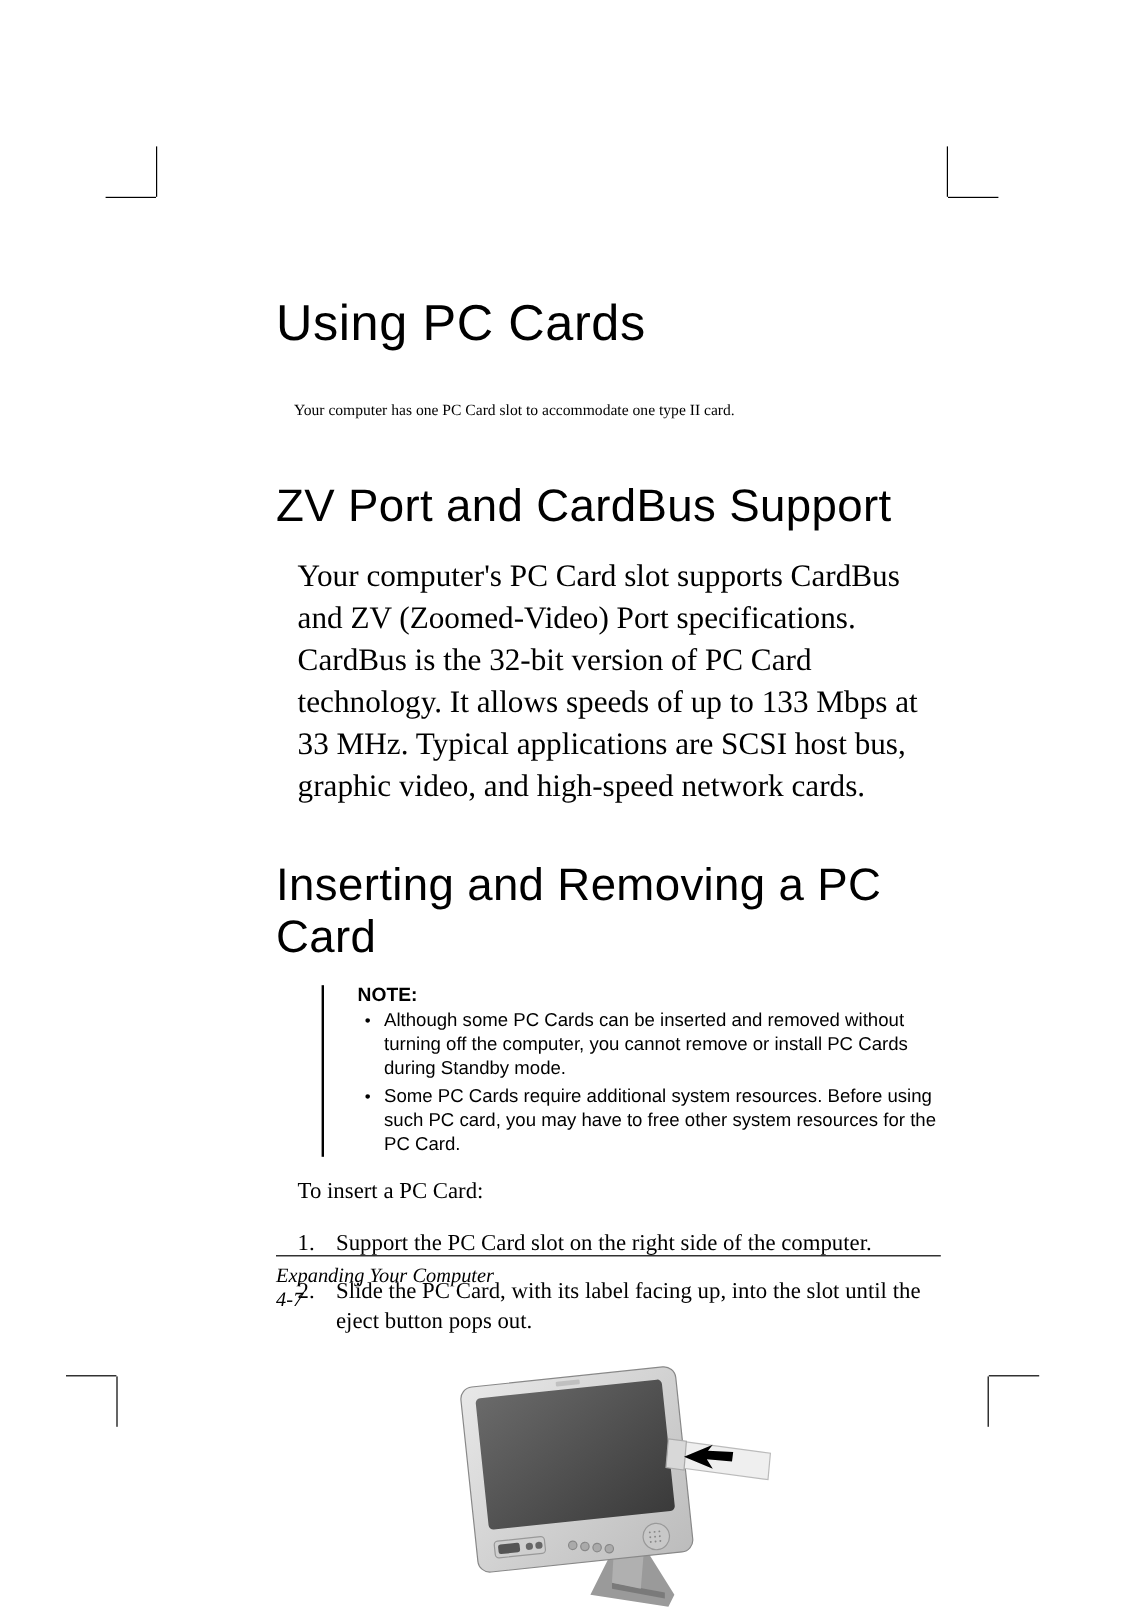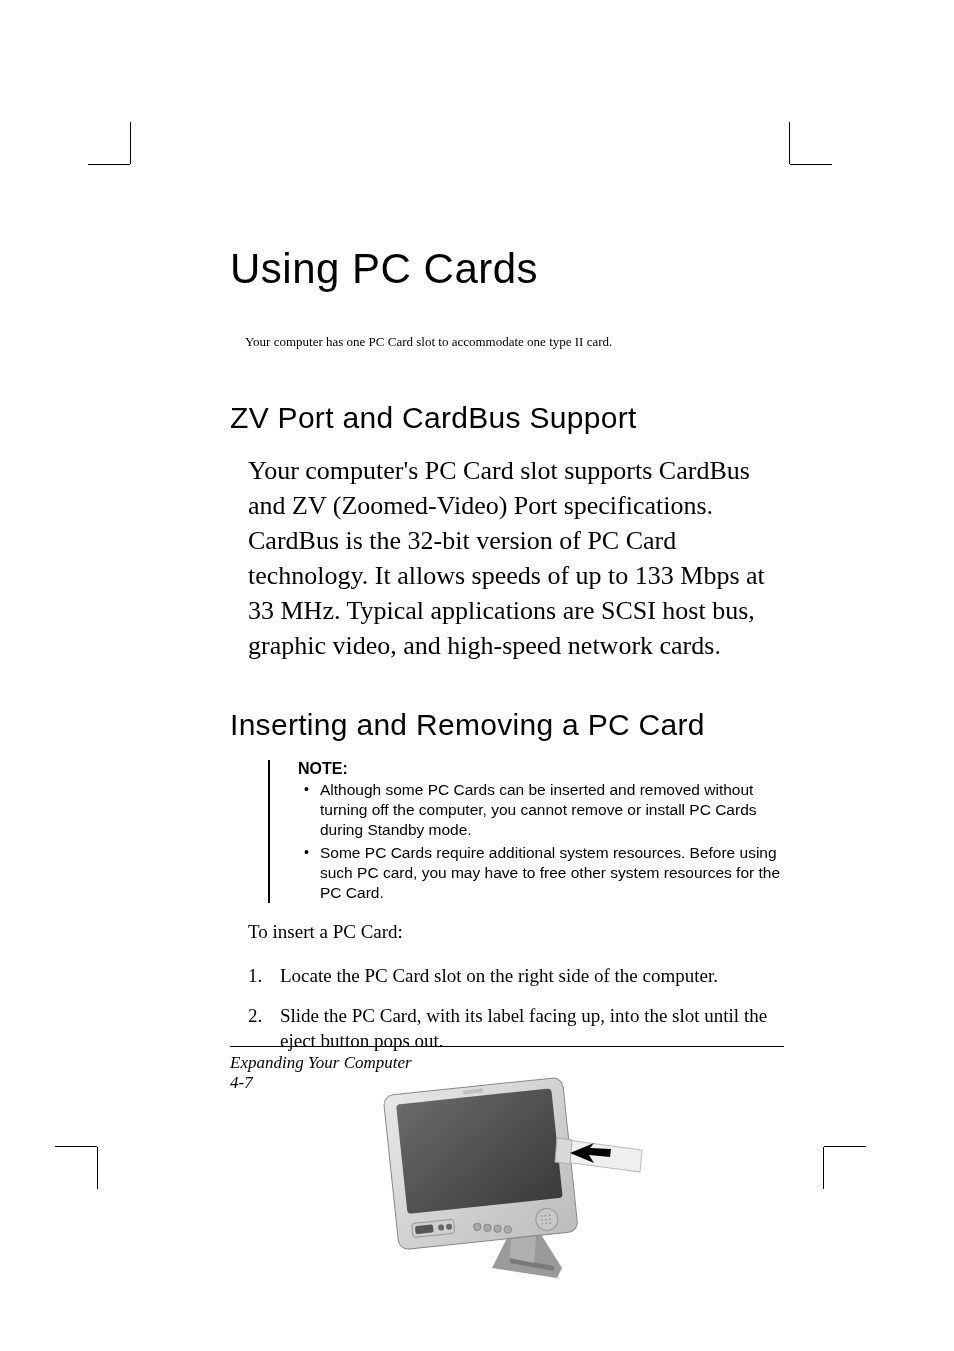--- a/index.html
+++ b/index.html
@@ -27,21 +27,21 @@
     }
     .intro-para {
       font-size: 13px;
       margin-left: 15px;
       margin-bottom: 50px;
       line-height: 1.35;
     }
     .title-h2 {
       font-family: Arial, Helvetica, sans-serif;
       font-weight: 400;
-      font-size: 30px;
+      font-size: 38px;
       margin-bottom: 18px;
       letter-spacing: 0.3px;
     }
     .body-para {
       font-size: 26px;
       margin-left: 18px;
       line-height: 1.35;
       margin-bottom: 45px;
     }
     .note-container {
@@ -165,21 +165,21 @@
       <li>Although some PC Cards can be inserted and removed without turning off the computer, you cannot remove or install PC Cards during Standby mode.</li>
       <li>Some PC Cards require additional system resources. Before using such PC card, you may have to free other system resources for the PC Card.</li>
     </ul>
   </div>
 
   <p class="instruction-para">To insert a PC Card:</p>
 
   <ol class="ordered-list">
     <li>
       <span class="num">1.</span>
-      <span>Locate the PC Card slot on the right side of the computer.</span>
+      <span>Support the PC Card slot on the right side of the computer.</span>
     </li>
     <li>
       <span class="num">2.</span>
       <span>Slide the PC Card, with its label facing up, into the slot until the eject button pops out.</span>
     </li>
   </ol>
 
   <div class="figure-container">
     <svg class="figure-placeholder" viewBox="0 0 290 225">
 

